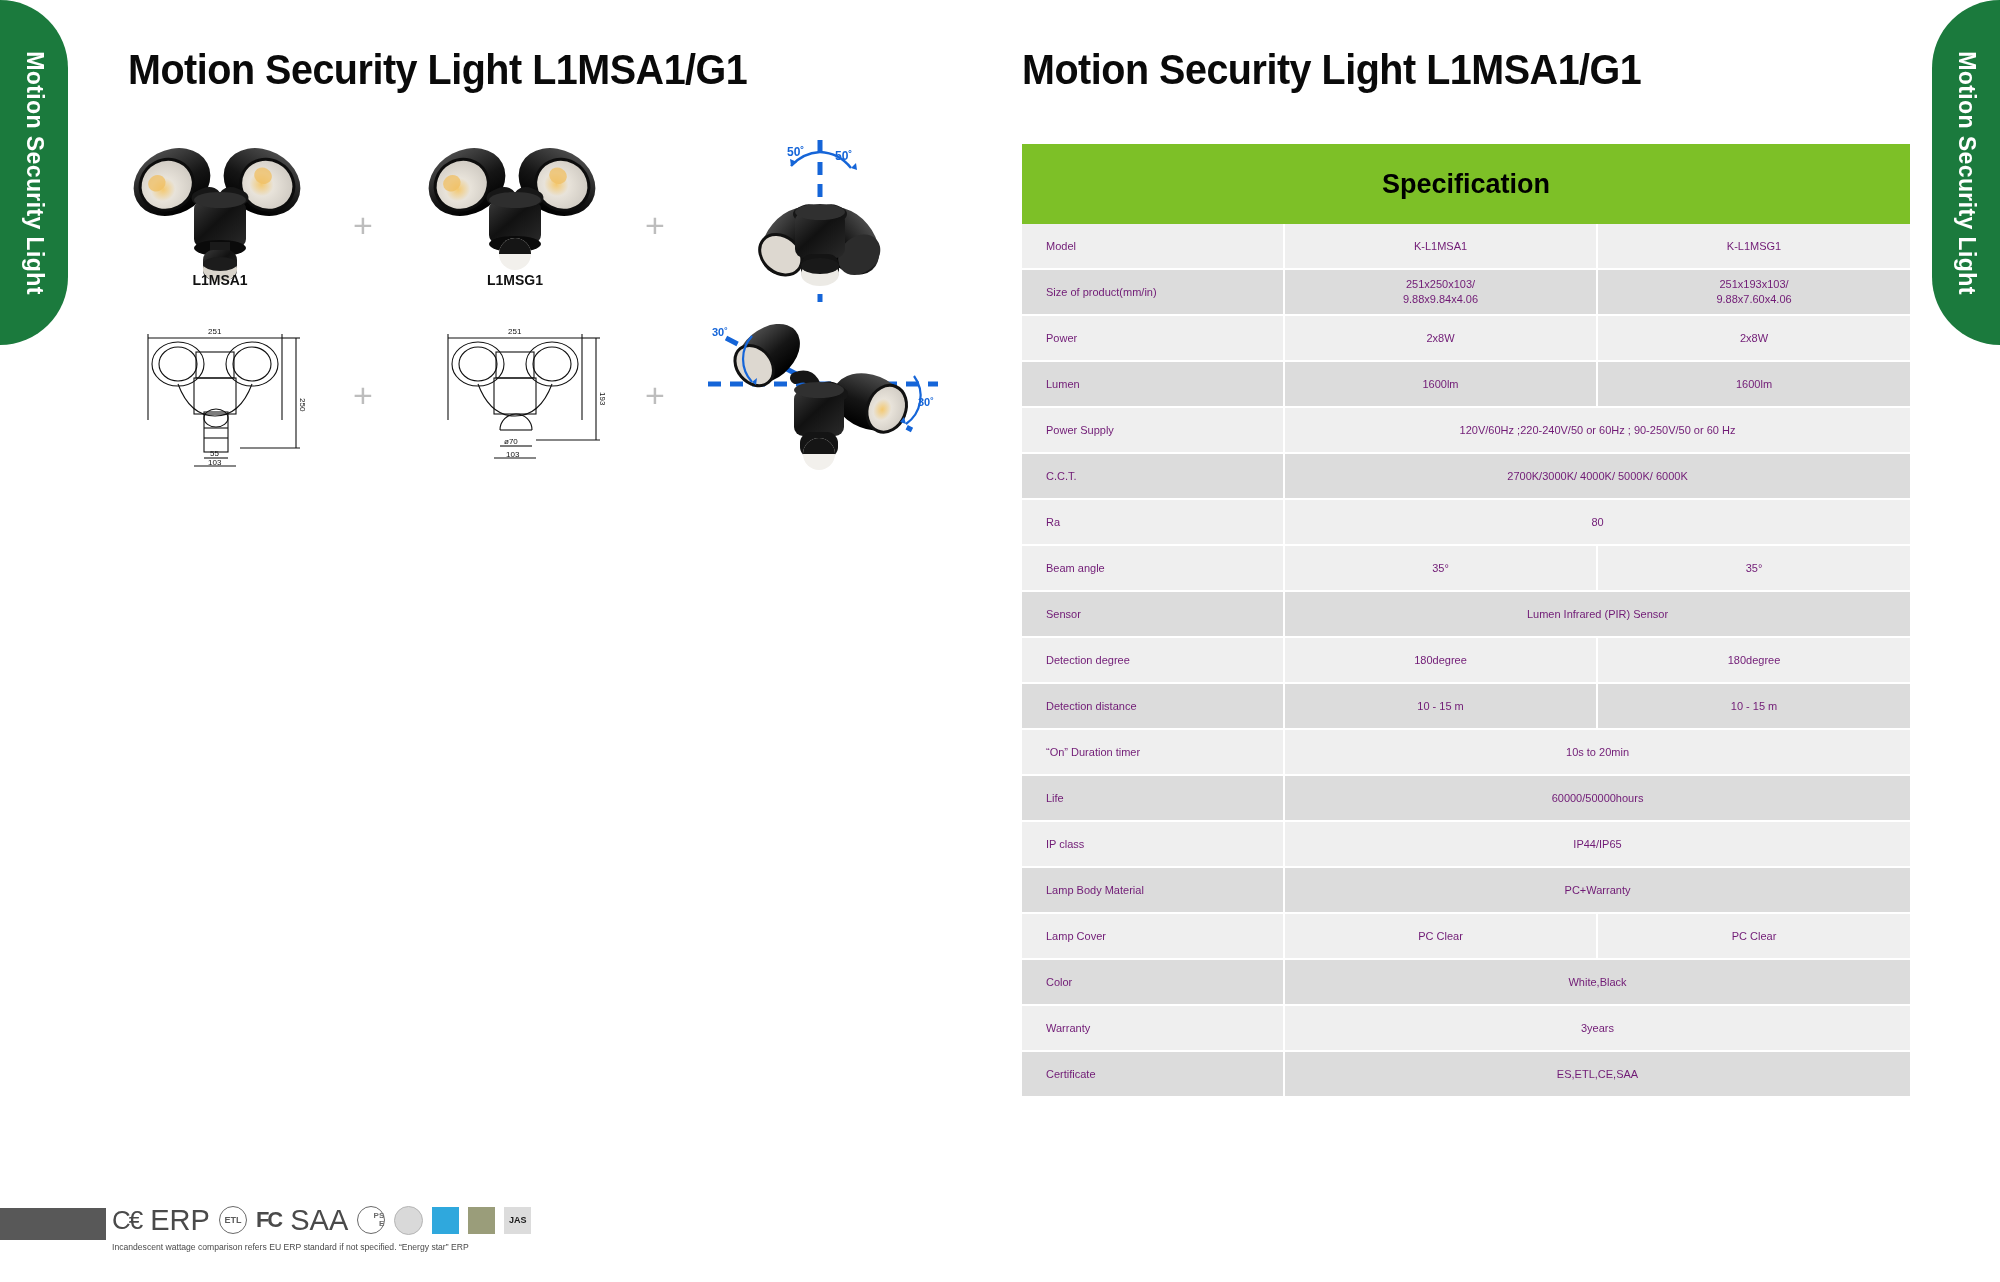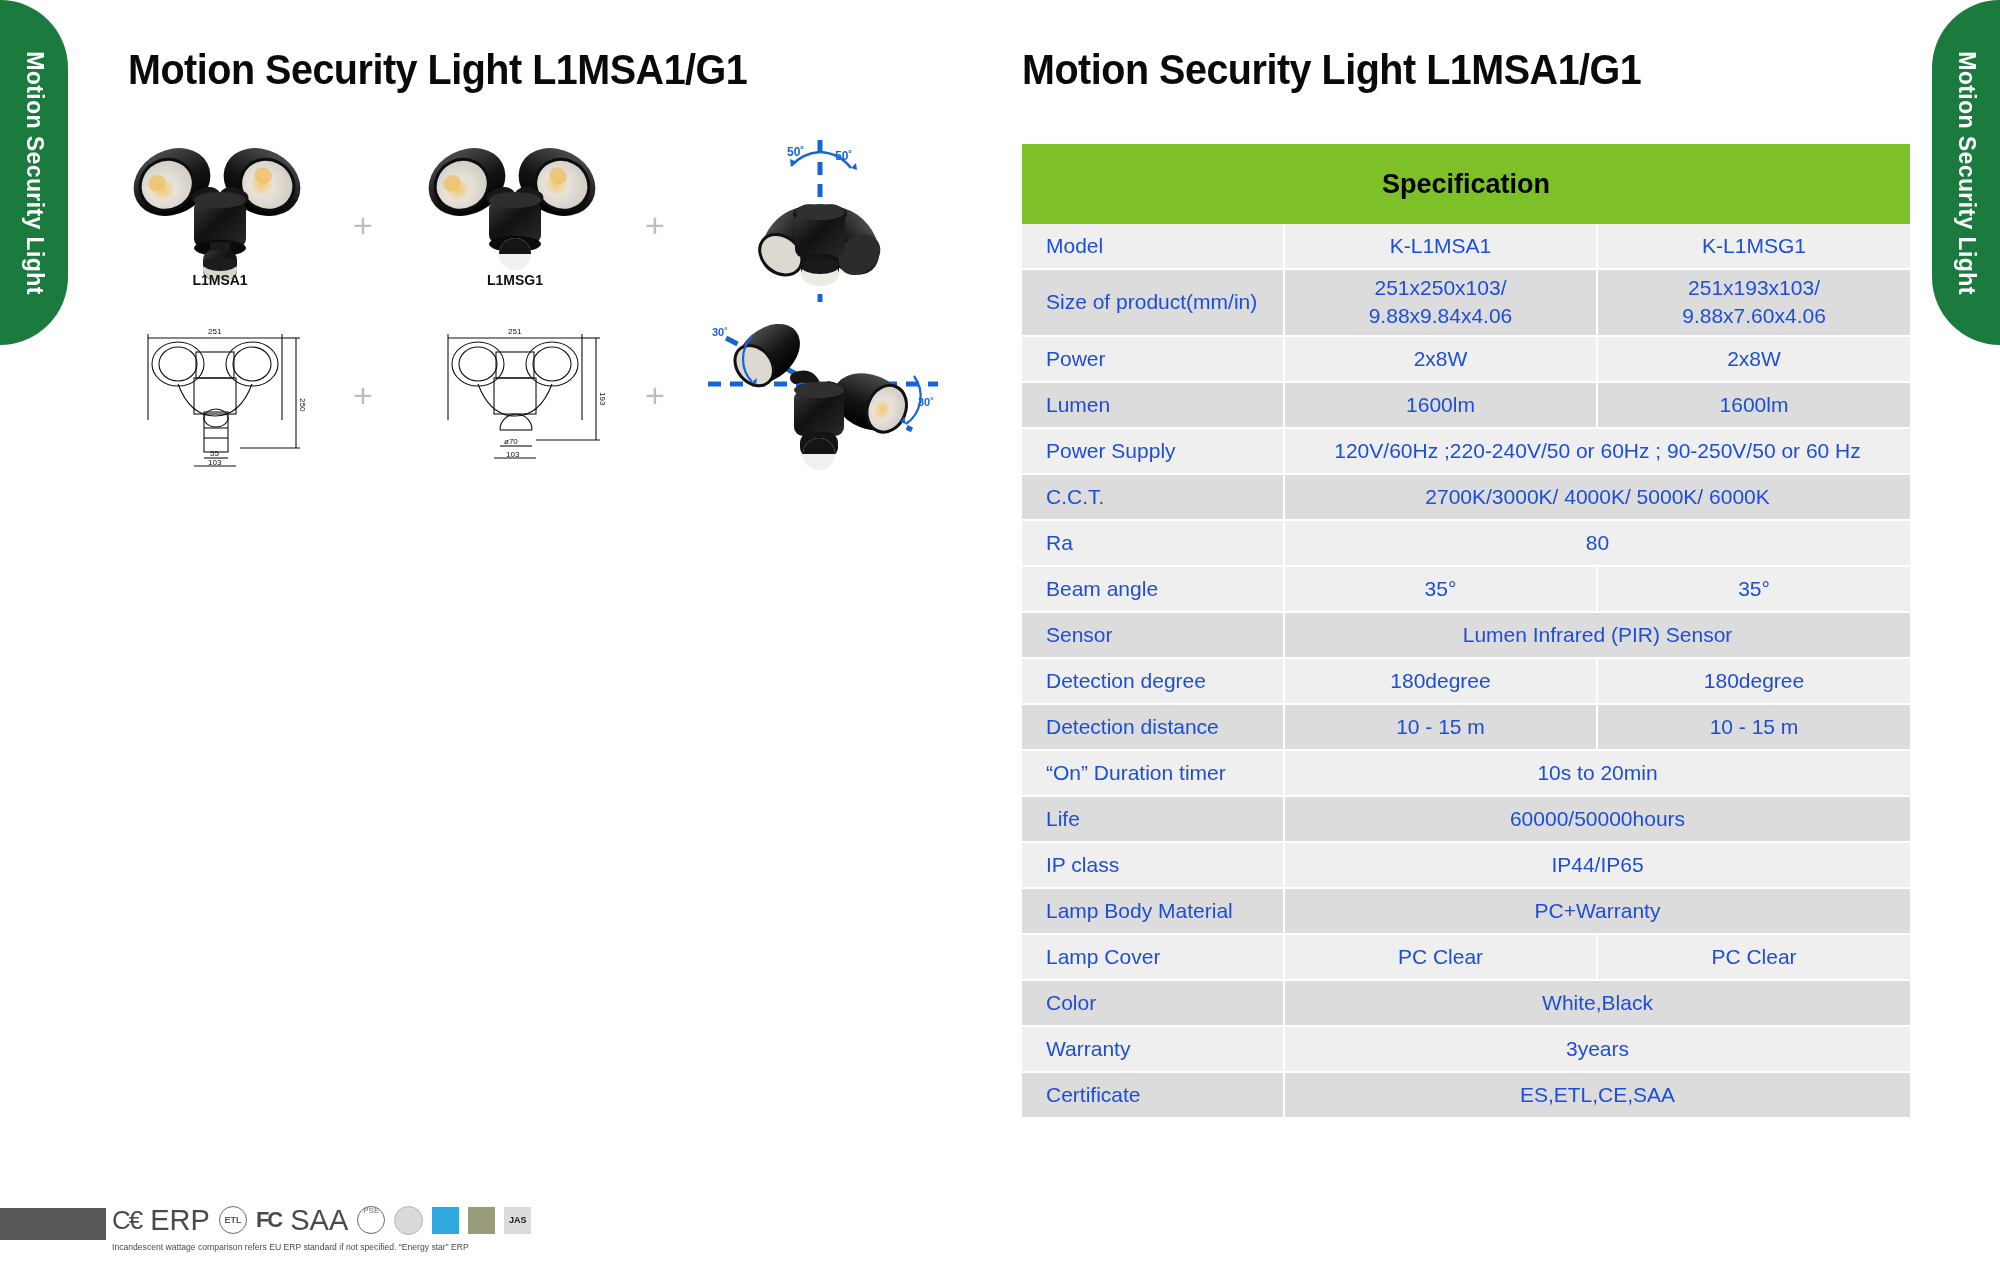--- a/index.html
+++ b/index.html
@@ -98,22 +98,22 @@
   table.spec th.spec-head{
     background:#7dc027;
     color:#000000;
     font-size:27px;
     font-weight:bold;
     height:78px;
     text-align:center;
     border:none;
   }
   table.spec td{
-    font-size:21px;
-    color:#1d4ed8;
+    font-size:11px;
+    color:#701a75;
     height:36px;
     padding:4px 0;
     border-right:2px solid #ffffff;
     border-bottom:2px solid #ffffff;
     text-align:center;
     line-height:1.35;
   }
   table.spec td.label{
     text-align:left;
     padding-left:24px;
@@ -157,22 +157,22 @@
     font-weight:bold;
     line-height:1;
   }
   .ce-mark{ font-size:26px; letter-spacing:-2px; font-weight:400;}
   .erp-mark{ font-size:29px; font-weight:400; letter-spacing:0px;}
   .fc-mark{ font-size:22px; font-weight:bold; letter-spacing:-2px;}
   .saa-mark{ font-size:29px; font-weight:400; letter-spacing:0px;}
   .badge-circle{
     width:26px;height:26px;border-radius:50%;
     border:1.6px solid #6a6a6a;color:#6a6a6a;
-    font-size:8px;font-weight:normal;
-    display:flex;flex-direction:row;align-items:flex-start;justify-content:center;
+    font-size:8px;font-weight:bold;
+    display:flex;flex-direction:column;align-items:flex-end;justify-content:center;
     line-height:1.05;
   }
   .badge-etl{
     width:26px;height:26px;border-radius:50%;
     border:1.6px solid #6a6a6a;color:#5c5c5c;
     font-size:9px;font-weight:bold;
     display:flex;align-items:center;justify-content:center;
   }
   .badge-sq{
     width:27px;height:27px;

